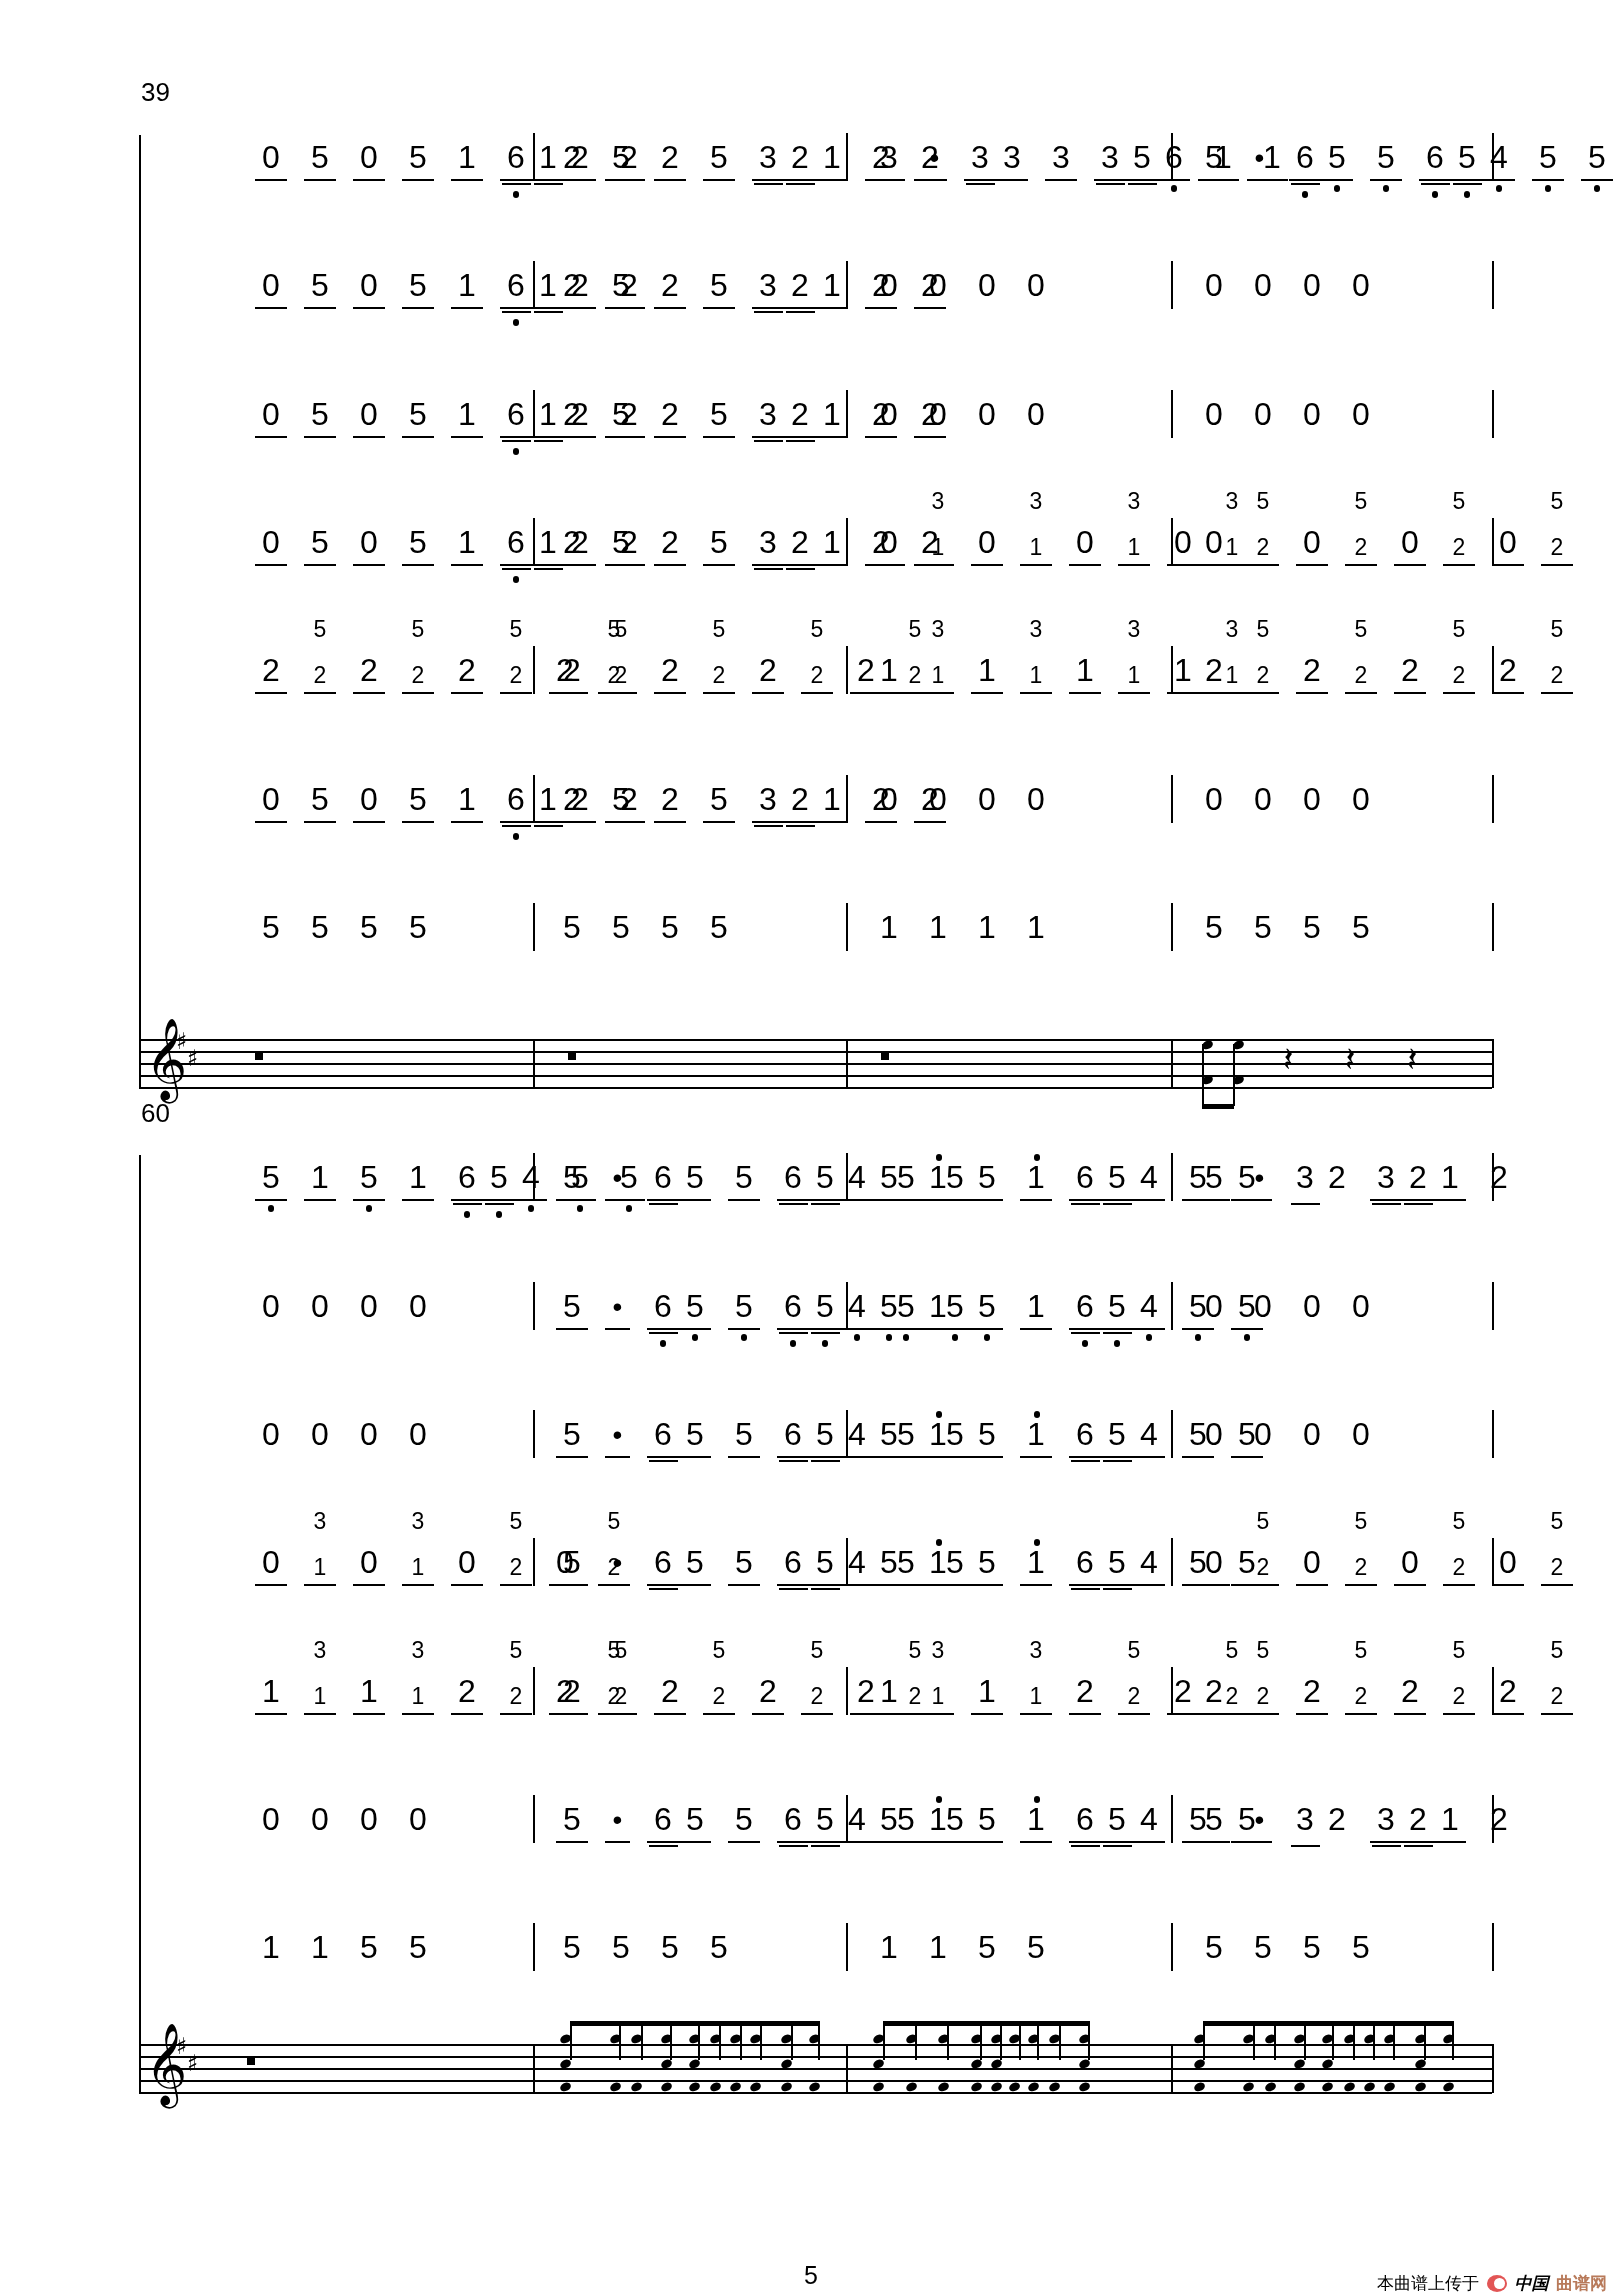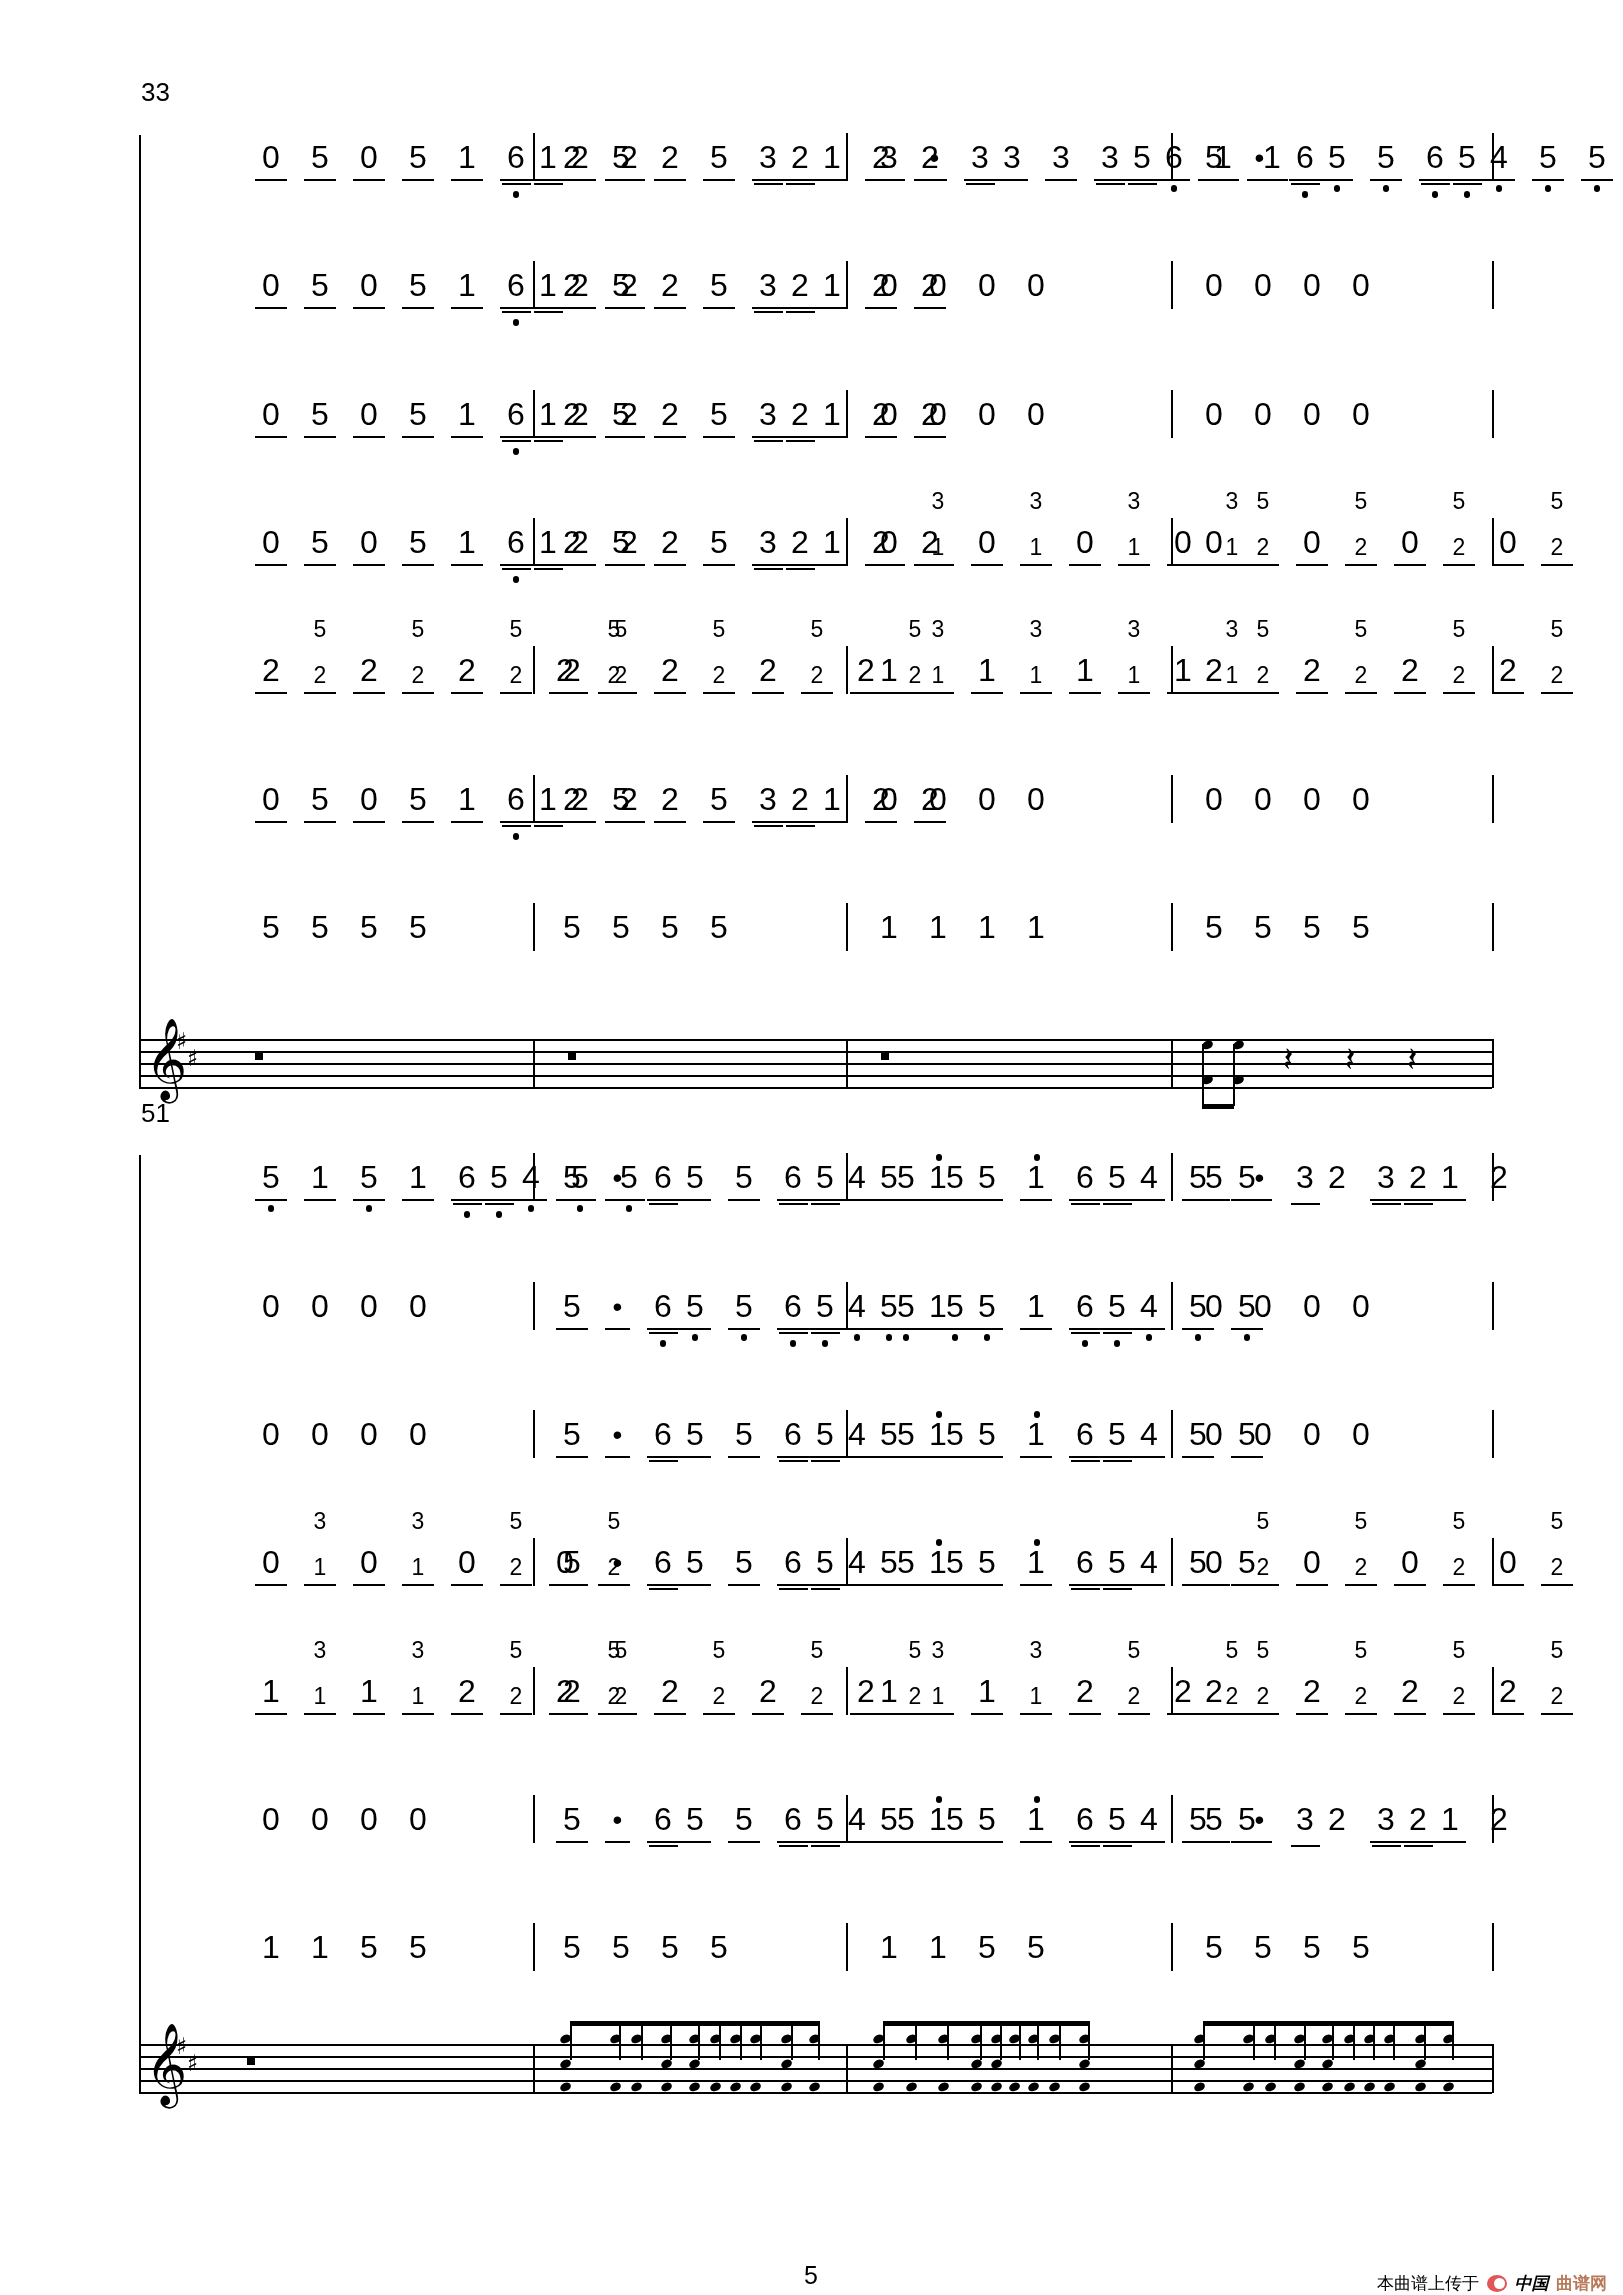--- a/index.html
+++ b/index.html
@@ -33,21 +33,21 @@
   .footer{position:absolute;left:1377px;top:2272px;font-size:17px;display:flex;align-items:center;gap:7.7px;}
   .logo-mark{display:inline-block;width:20px;height:17px;border-radius:50%;background:#e25555;position:relative;}
   .logo-mark::after{content:"";position:absolute;left:7.7px;top:3.1px;width:10.8px;height:10.8px;background:#fff;border-radius:50%;}
   .logo-cn{font-weight:bold;font-style:italic;}
   .logo-site{color:#b87a5a;font-weight:bold;}
 </style>
 </head>
 <body>
 
 <div id="page">
-    <div class="sysnum" style="top: 77px;">33</div>
+    <div class="sysnum" style="top: 77px;">39</div>
     <div class="leftline" style="top: 135px; height: 953px;"></div>
     <div class="row" style="top: 139px;">
       <div class="measure" style="left: 255px;">
         <span class="grp u1">
           <span class="note">0</span>
         </span>
         <span class="grp u1">
           <span class="note">5</span>
         </span>
         <span class="grp u1">
@@ -702,21 +702,21 @@
       <div class="nhead" style="left: 1063px; top: 37px;"></div>
       <div class="stem" style="left: 1063px; top: 4.6px; height: 62px;"></div>
       <div class="nhead" style="left: 1094px; top: 1.5px;"></div>
       <div class="nhead" style="left: 1094px; top: 37px;"></div>
       <div class="stem" style="left: 1094px; top: 4.6px; height: 62px;"></div>
       <div class="beam" style="left: 1063px; width: 32px; top: 65px;"></div>
       <span class="qrest" style="left: 1144px; top: 3.1px;">𝄽</span>
       <span class="qrest" style="left: 1206px; top: 3.1px;">𝄽</span>
       <span class="qrest" style="left: 1268px; top: 3.1px;">𝄽</span>
     </div>
-    <div class="sysnum" style="top: 1098px;">51</div>
+    <div class="sysnum" style="top: 1098px;">60</div>
     <div class="leftline" style="top: 1155px; height: 938px;"></div>
     <div class="row" style="top: 1159px;">
       <div class="measure" style="left: 255px;">
         <span class="grp u1">
           <span class="note">5<span class="dotb"></span></span>
         </span>
         <span class="grp u1">
           <span class="note">1</span>
         </span>
         <span class="grp u1">

